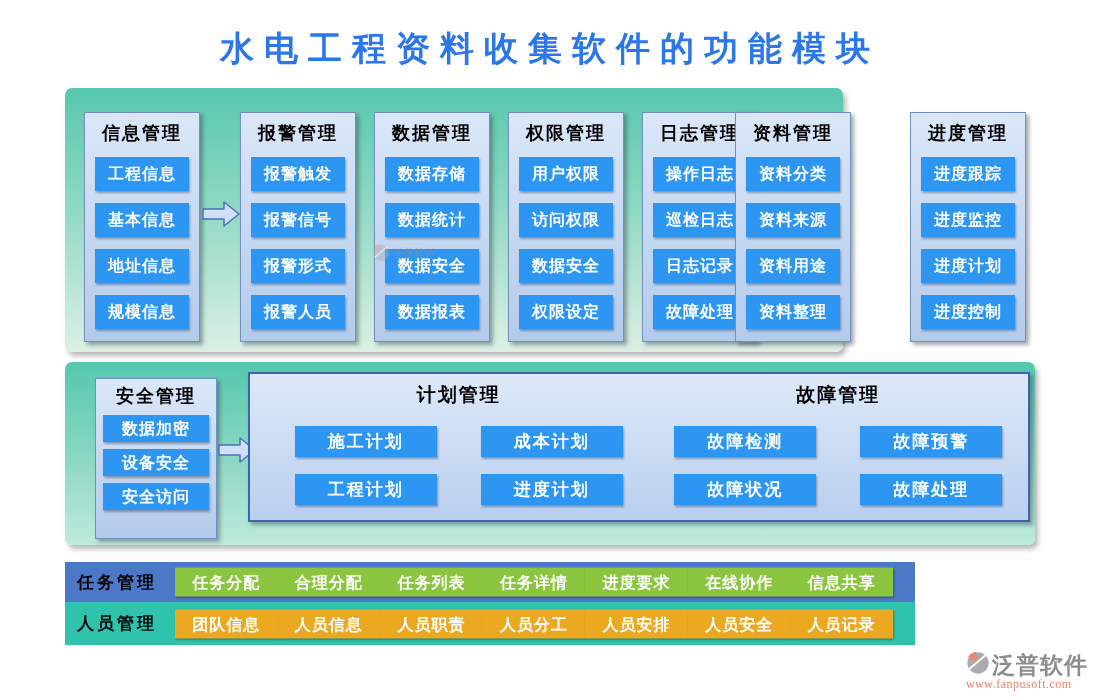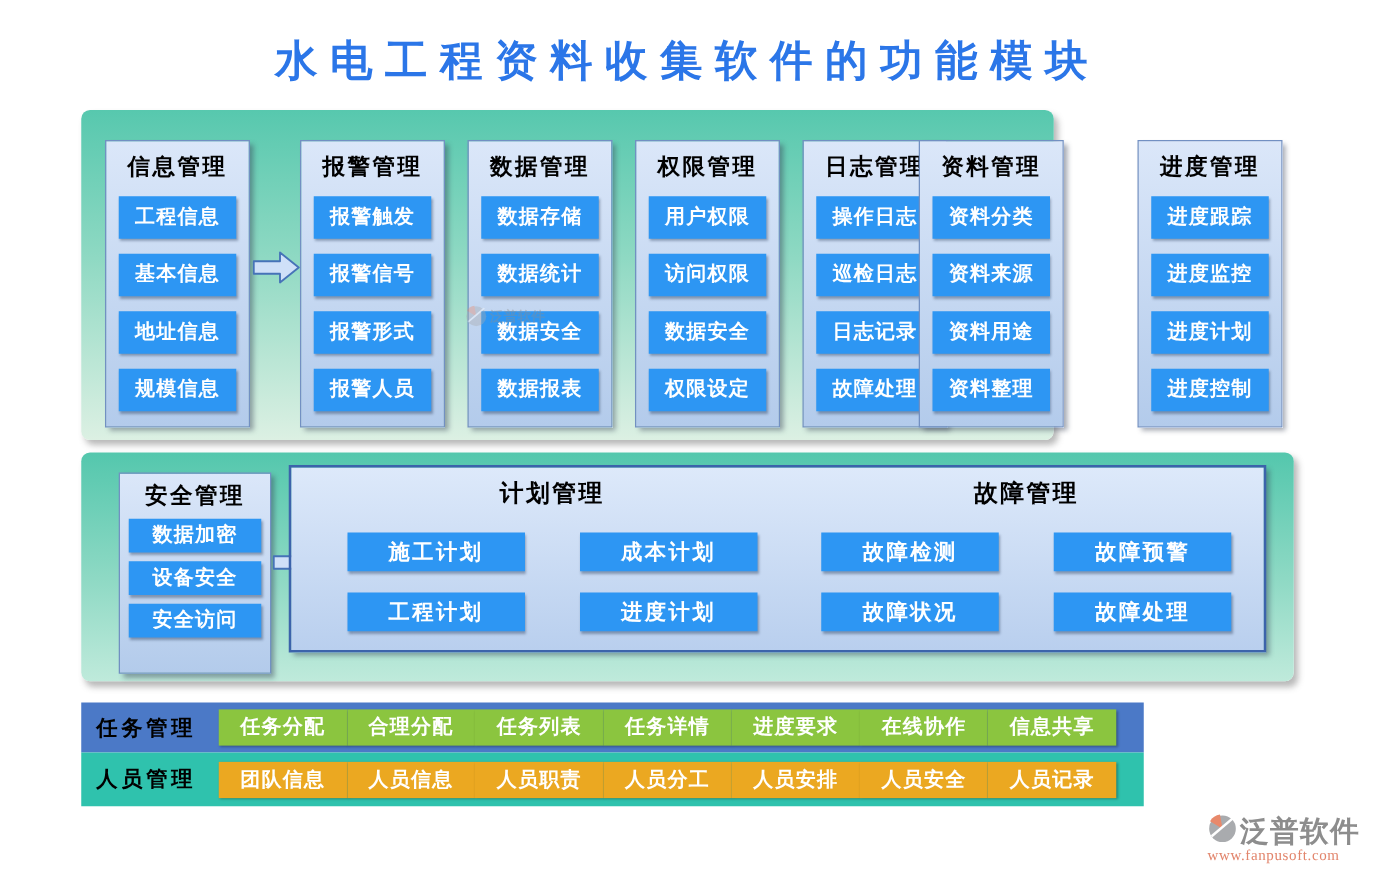--- a/index.html
+++ b/index.html
@@ -60,21 +60,21 @@
   }
   .scard .btn {
     width:106px; height:27px; margin:7px auto 0; background:#2d96f3;
     color:#fff; font-size:16px; font-weight:bold; text-align:center;
     line-height:27px; letter-spacing:1px; white-space:nowrap;
     box-shadow:1px 2px 2px rgba(30,50,80,.4); cursor:pointer;
   }
   .scard .btn:first-of-type { margin-top:4px; }
   
   .panel {
-    position:absolute; left:166px; top:10px; width:782px; height:150px;
+    position:absolute; left:183px; top:10px; width:782px; height:150px;
     border:2px solid #3c63ab;
     background:linear-gradient(180deg,#dde9fa 0%,#b9cfee 100%);
     box-shadow:3px 3px 4px rgba(55,65,85,.45);
     display:flex;
     padding-left:19px;
   }
   .panel .half { width:50%; }
   .panel .pttl {
     margin-top:8px; text-align:center; font-size:19px; font-weight:bold;
     color:#000; letter-spacing:2px; white-space:nowrap;

